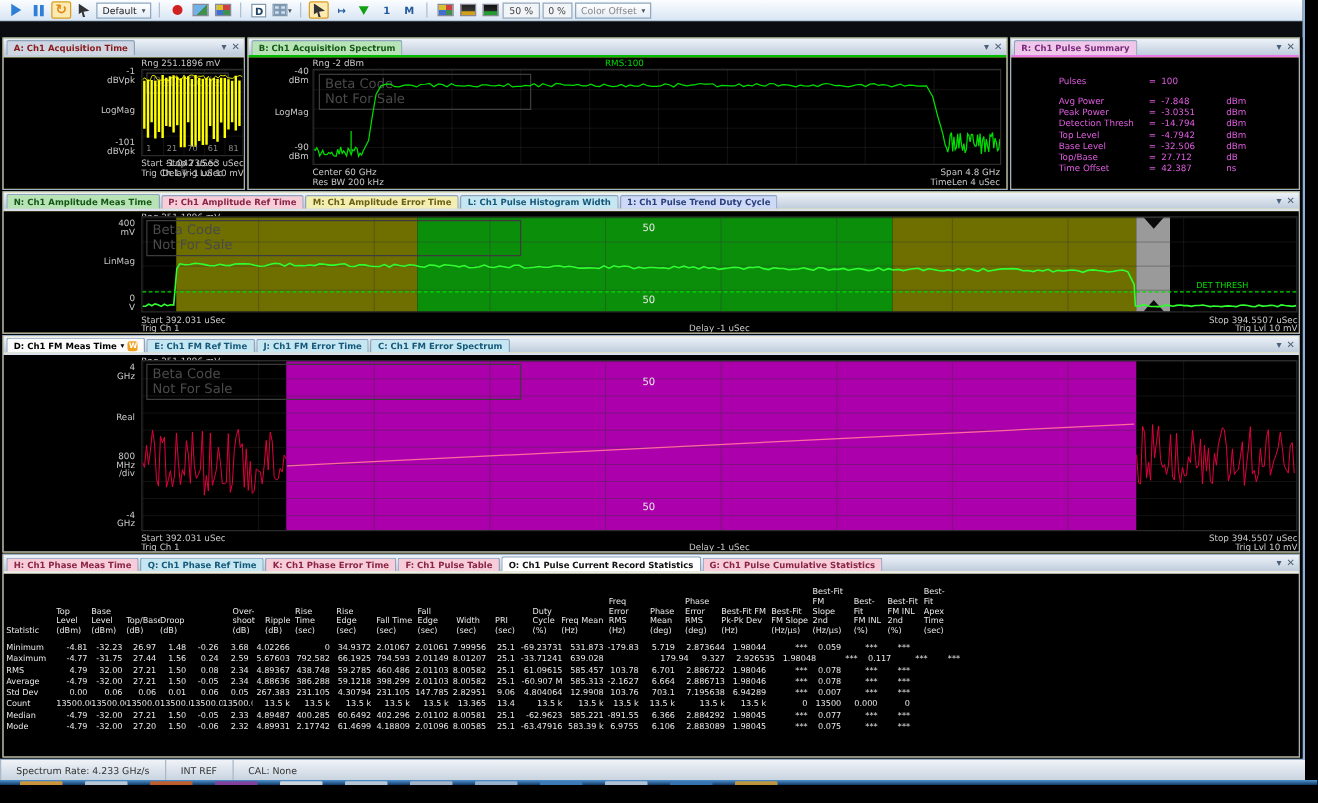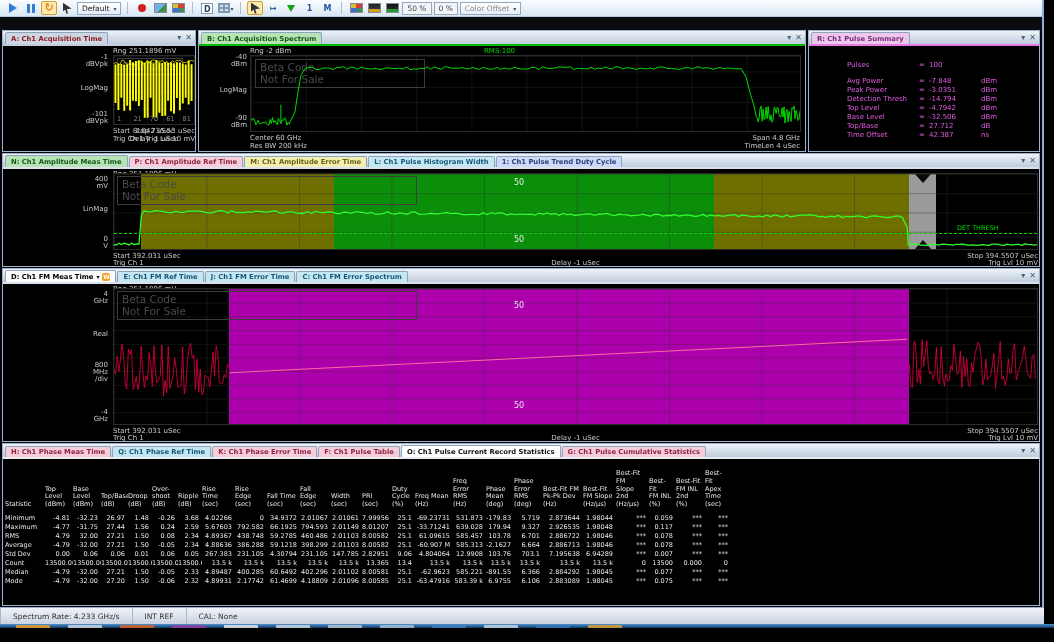--- a/index.html
+++ b/index.html
@@ -454,21 +454,21 @@
               <div class="tcell" style="width: 28px;">Top
 Level
 (dBm)</div>
               <div class="tcell" style="width: 28px;">Base
 Level
 (dBm)</div>
               <div class="tcell" style="width: 27px;">Top/Base
 (dB)</div>
               <div class="tcell" style="width: 24px;">Droop
 (dB)</div>
-              <div class="tcell" style="width: 26px;">Over-
+              <div class="tcell" style="width: 26px; margin-left: 34px;">Over-
 shoot
 (dB)</div>
               <div class="tcell" style="width: 24px;">Ripple
 (dB)</div>
               <div class="tcell" style="width: 33px;">Rise Time
 (sec)</div>
               <div class="tcell" style="width: 32px;">Rise Edge
 (sec)</div>
               <div class="tcell" style="width: 33px;">Fall Time
 (sec)</div>
@@ -552,21 +552,21 @@
               <div class="tcell num" style="width: 24px;">2.59</div>
               <div class="tcell num" style="width: 33px;">5.67603 n</div>
               <div class="tcell num" style="width: 32px;">792.582 µ</div>
               <div class="tcell num" style="width: 33px;">66.1925 n</div>
               <div class="tcell num" style="width: 31px;">794.593 µ</div>
               <div class="tcell num" style="width: 31px;">2.01149 µ</div>
               <div class="tcell num" style="width: 30px;">8.01207 µ</div>
               <div class="tcell num" style="width: 23px;">25.1</div>
               <div class="tcell num" style="width: 38px;">-33.71241 M</div>
               <div class="tcell num" style="width: 33px;">639.028 k</div>
-              <div class="tcell num" style="width: 28px;">179.94</div>
+              <div class="tcell num" style="width: 28px; margin-left: 40px;">179.94</div>
               <div class="tcell num" style="width: 29px;">9.327</div>
               <div class="tcell num" style="width: 40px;">2.926535 G</div>
               <div class="tcell num" style="width: 33px;">1.98048 G</div>
               <div class="tcell num" style="width: 33px;">***</div>
               <div class="tcell num" style="width: 27px;">0.117</div>
               <div class="tcell num" style="width: 29px;">***</div>
               <div class="tcell num" style="width: 26px;">***</div>
             </div>
             <div class="trow">
               <div class="tcell" style="width: 40px;">RMS</div>

